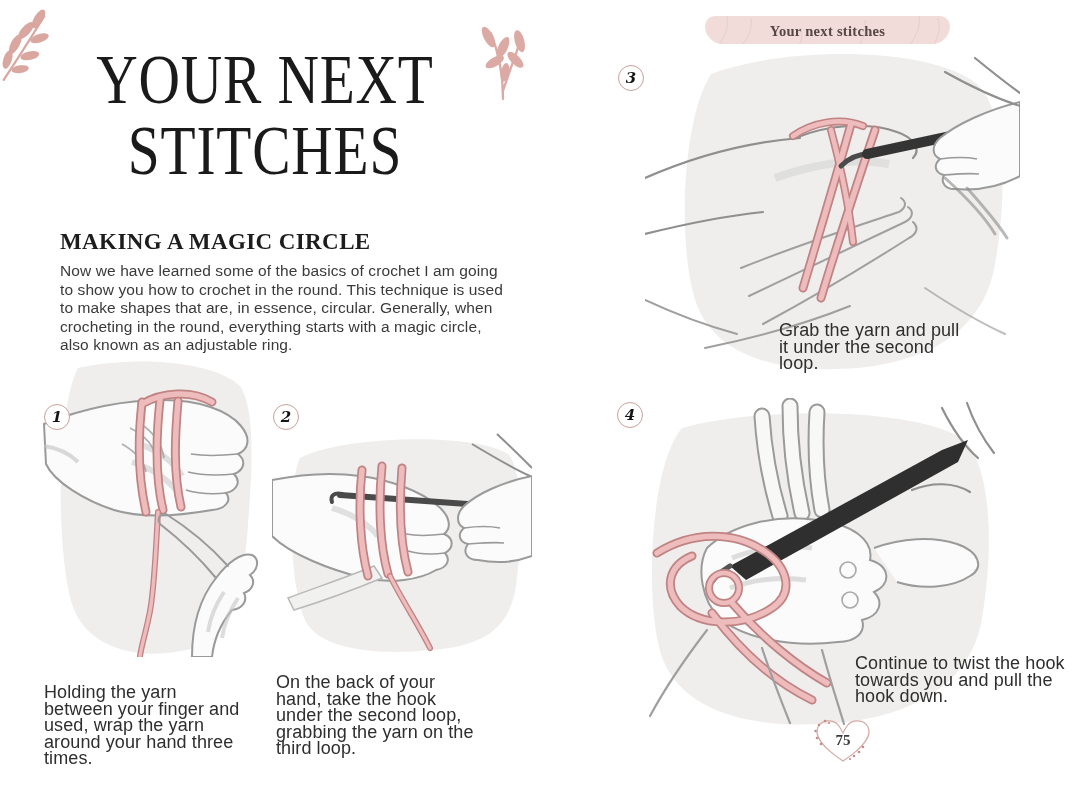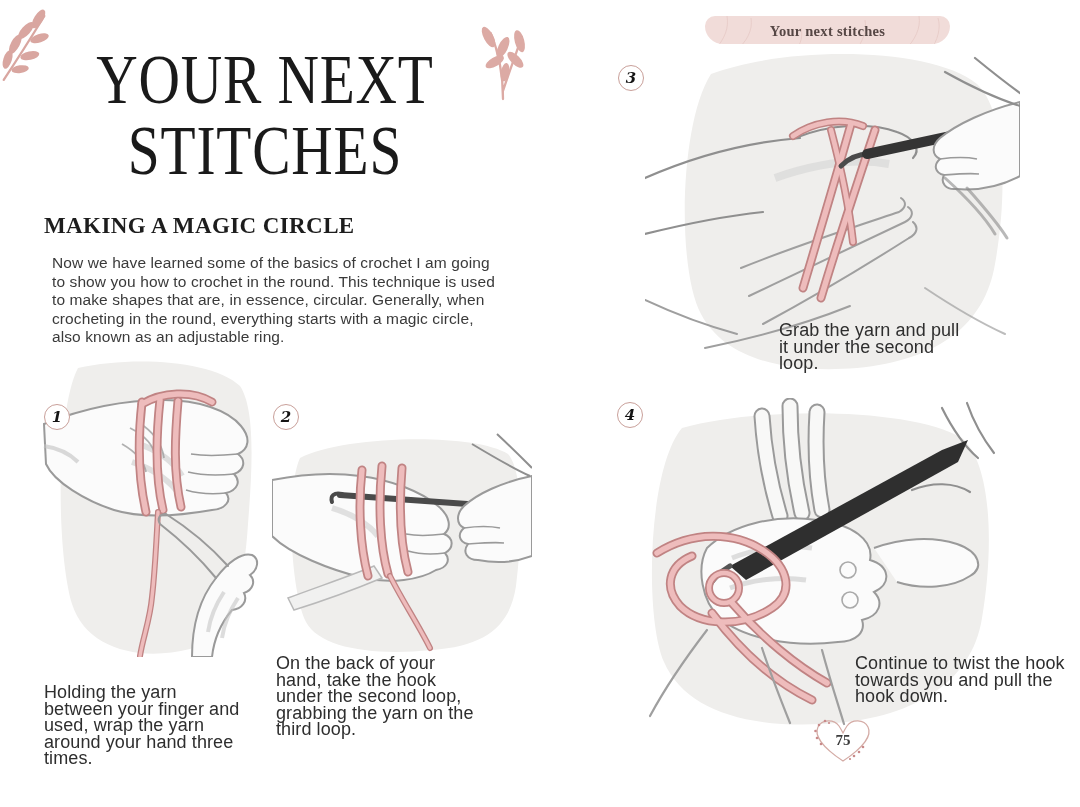--- a/index.html
+++ b/index.html
@@ -7,29 +7,29 @@
        font-family:"Liberation Sans",sans-serif;color:#333;}
   .spread{position:relative;width:1080px;height:807px;background:#ffffff;}
   .layer{position:absolute;inset:0;}
 
   
   .title{position:absolute;left:40px;top:44px;width:450px;margin:0;
          font-family:"Liberation Serif",serif;font-weight:400;color:#1a1a1a;
          font-size:70px;line-height:71px;text-align:center;
          transform:scaleX(.82);transform-origin:50% 0;letter-spacing:1px;}
   .title span{display:block;}
-  .heading{position:absolute;left:44px;top:213px;margin:0;
+  .heading{position:absolute;left:44px;top:213px;margin:16px;
            font-family:"Liberation Serif",serif;font-weight:700;color:#1d1d1d;
            font-size:23px;letter-spacing:.4px;}
-  .intro{position:absolute;left:44px;top:246px;width:452px;margin:8px;
+  .intro{position:absolute;left:44px;top:246px;width:452px;margin:16px;
          font-size:15.5px;line-height:18.6px;color:#3a3a3a;letter-spacing:.1px;}
   .caption{position:absolute;font-size:18px;line-height:16.5px;color:#2e2e2e;
            letter-spacing:.1px;}
   .cap1{left:44px;top:666px;width:206px;}
-  .cap2{left:276px;top:647px;width:198px;margin-top:8px;}
+  .cap2{left:276px;top:666px;width:198px;margin-top:8px;}
   .cap3{left:779px;top:304px;width:190px;}
   .cap4{left:840px;top:637px;width:228px;margin-left:15px;}
 
   
   .leaf{position:absolute;}
   .leaf-a{left:-4px;top:6px;width:58px;height:78px;}
   .leaf-b{left:472px;top:20px;width:62px;height:92px;}
 
   .tab{position:absolute;left:705px;top:0;width:245px;height:28px;
        background:#f1dcd9;border-radius:10px 10px 18px 18px;overflow:hidden;margin-top:16px;}

